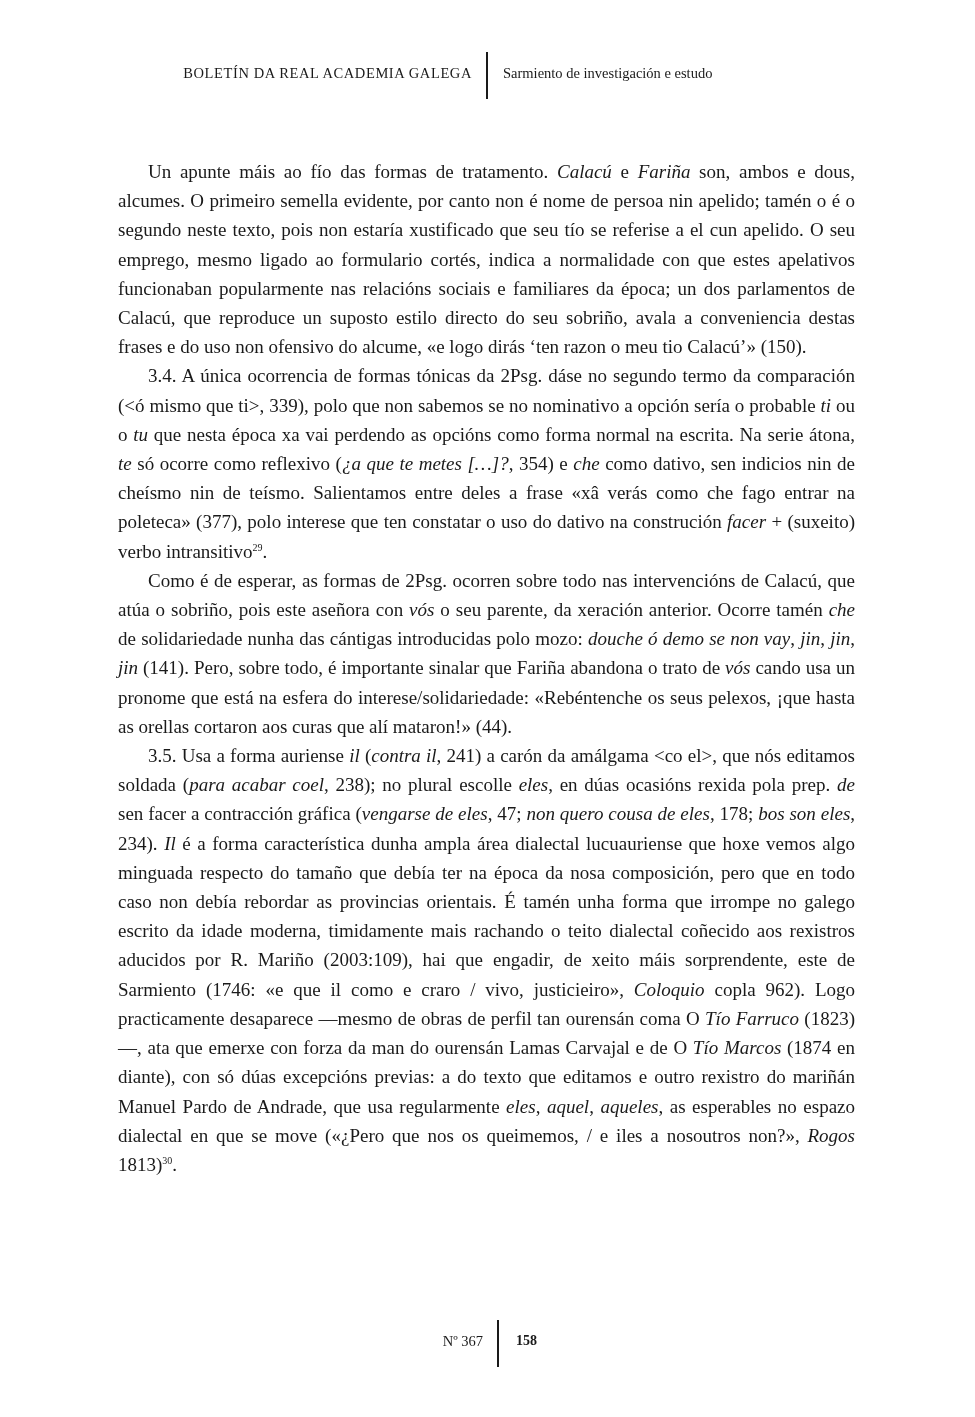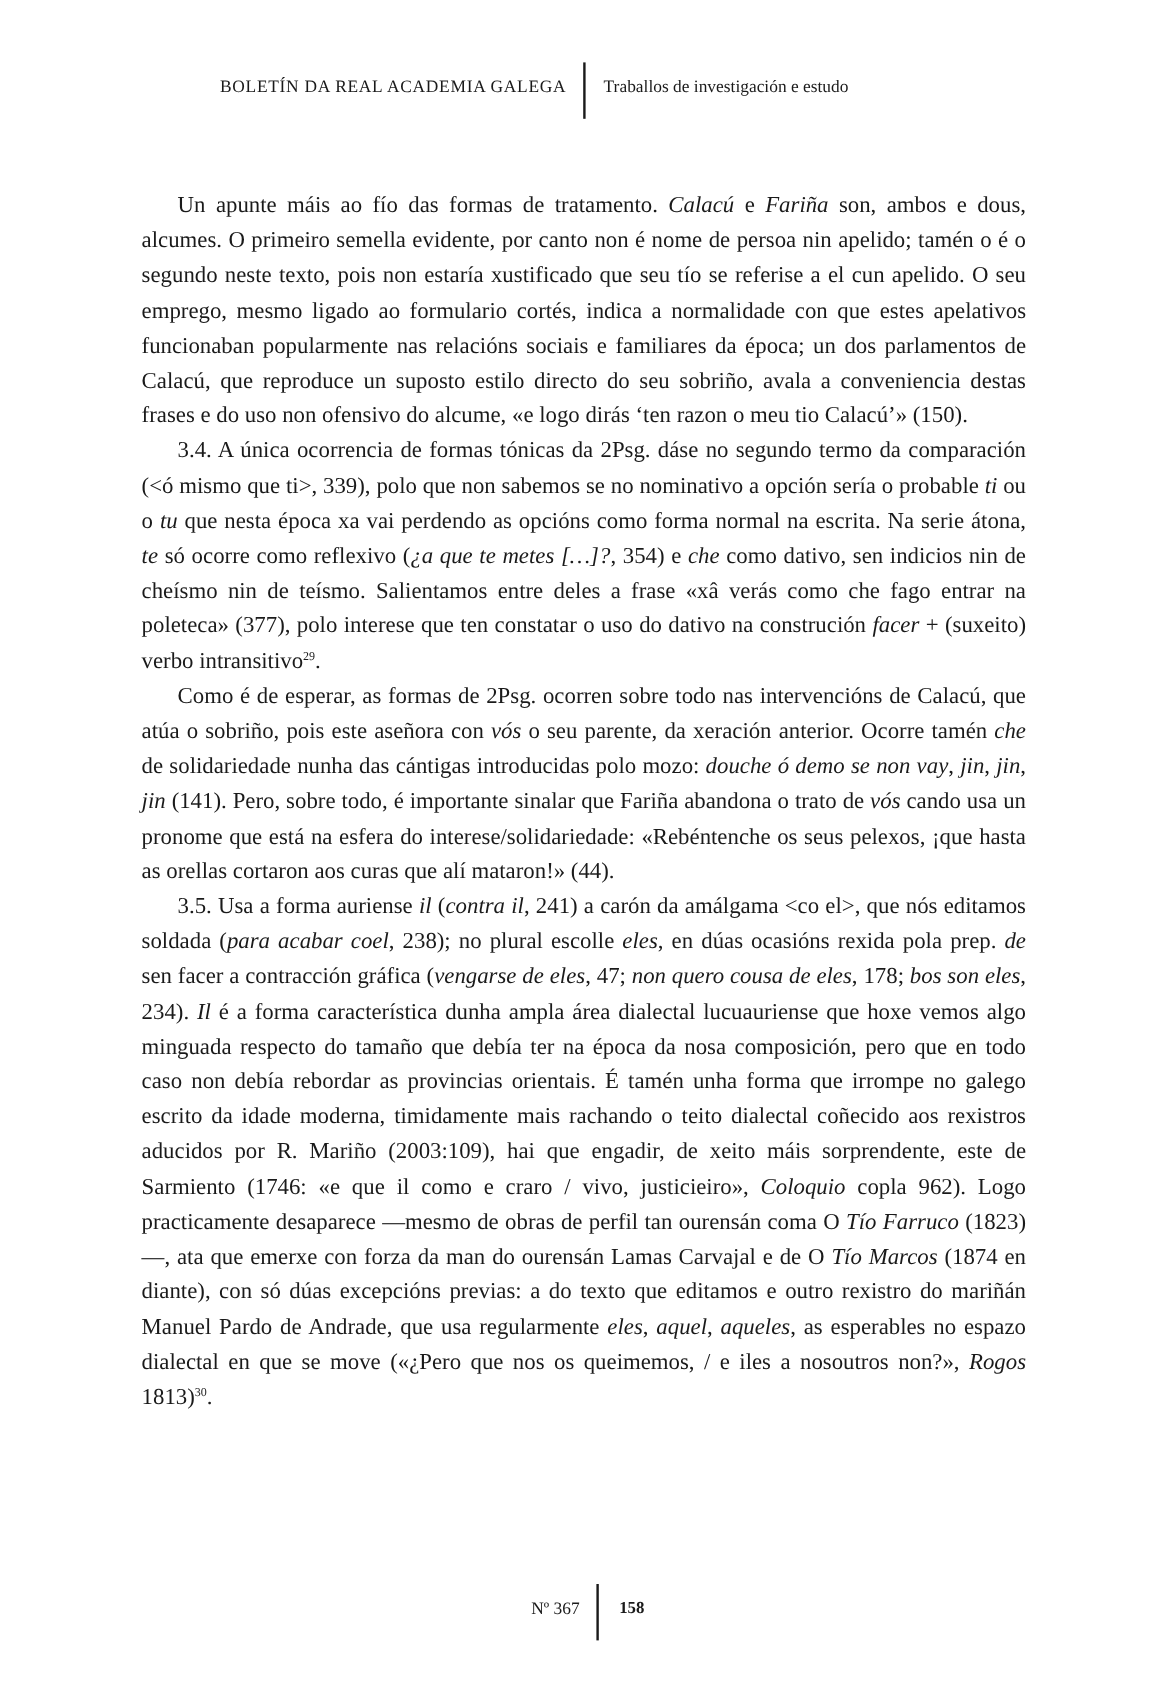--- a/index.html
+++ b/index.html
@@ -102,21 +102,21 @@
       font-weight: bold;
       white-space: nowrap;
     }
   </style>
 </head>
 <body>
 
 <div class="header">
   <span class="header-left">BOLETÍN DA REAL ACADEMIA GALEGA</span>
   <span class="header-sep"></span>
-  <span class="header-right">Traballos de investigación e estudo</span>
+  <span class="header-right">Sarmiento de investigación e estudo</span>
 </div>
 
 <div class="body-text" id="body-text">
     <p class="indent"><span>Un apunte máis ao fío das formas de tratamento. </span><em>Calacú</em><span> e </span><em>Fariña</em><span> son, ambos e dous, alcumes. O primeiro semella evidente, por canto non é nome de persoa nin apelido; tamén o é o segundo neste texto, pois non estaría xustificado que seu tío se referise a el cun apelido. O seu emprego, mesmo ligado ao formulario cortés, indica a normalidade con que estes apelativos funcionaban popularmente nas relacións sociais e familiares da época; un dos parlamentos de Calacú, que reproduce un suposto estilo directo do seu sobriño, avala a conveniencia destas frases e do uso non ofensivo do alcume, «e logo dirás ‘ten razon o meu tio Calacú’» (150).</span></p>
     <p class="indent"><span>3.4. A única ocorrencia de formas tónicas da 2Psg. dáse no segundo termo da com­paración (&lt;ó mismo que ti&gt;, 339), polo que non sabemos se no nominativo a opción sería o probable </span><em>ti</em><span> ou o </span><em>tu</em><span> que nesta época xa vai perdendo as opcións como forma nor­mal na escrita. Na serie átona, </span><em>te</em><span> só ocorre como reflexivo (</span><em>¿a que te metes […]?</em><span>, 354) e </span><em>che</em><span> como dativo, sen indicios nin de cheísmo nin de teísmo. Salientamos entre deles a frase «xâ verás como che fago entrar na poleteca» (377), polo interese que ten consta­tar o uso do dativo na construción </span><em>facer</em><span> + (suxeito) verbo intransitivo</span><sup class="fn">29</sup><span>.</span></p>
     <p class="indent"><span>Como é de esperar, as formas de 2Psg. ocorren sobre todo nas intervencións de Cala­cú, que atúa o sobriño, pois este aseñora con </span><em>vós</em><span> o seu parente, da xeración anterior. Ocorre tamén </span><em>che</em><span> de solidariedade nunha das cántigas introducidas polo mozo: </span><em>douche ó demo se non vay</em><span>, </span><em>jin</em><span>, </span><em>jin</em><span>, </span><em>jin</em><span> (141). Pero, sobre todo, é importante sinalar que Fariña abandona o trato de </span><em>vós</em><span> cando usa un pronome que está na esfera do interese/solidarie­dade: «Rebéntenche os seus pelexos, ¡que hasta as orellas cortaron aos curas que alí mataron!» (44).</span></p>
     <p class="indent"><span>3.5. Usa a forma auriense </span><em>il</em><span> (</span><em>contra il</em><span>, 241) a carón da amálgama &lt;co el&gt;, que nós editamos soldada (</span><em>para acabar coel</em><span>, 238); no plural escolle </span><em>eles</em><span>, en dúas ocasións rexida pola prep. </span><em>de</em><span> sen facer a contracción gráfica (</span><em>vengarse de eles</em><span>, 47; </span><em>non quero cousa de eles</em><span>, 178; </span><em>bos son eles</em><span>, 234). </span><em>Il</em><span> é a forma característica dunha ampla área dialectal lucuauriense que hoxe vemos algo minguada respecto do tamaño que debía ter na época da nosa com­posición, pero que en todo caso non debía rebordar as provincias orientais. É tamén unha forma que irrompe no galego escrito da idade moderna, timidamente mais rachan­do o teito dialectal coñecido aos rexistros aducidos por R. Mariño (2003:109), hai que engadir, de xeito máis sorprendente, este de Sarmiento (1746: «e que il como e craro / vivo, justicieiro», </span><em>Coloquio</em><span> copla 962). Logo practicamente desaparece —mesmo de obras de perfil tan ourensán coma O </span><em>Tío Farruco</em><span> (1823)—, ata que emerxe con forza da man do ourensán Lamas Carvajal e de O </span><em>Tío Marcos</em><span> (1874 en diante), con só dúas excepcións previas: a do texto que editamos e outro rexistro do mariñán Manuel Pardo de Andrade, que usa regularmente </span><em>eles</em><span>, </span><em>aquel</em><span>, </span><em>aqueles</em><span>, as esperables no espazo dialectal en que se move («¿Pero que nos os queimemos, / e iles a nosoutros non?», </span><em>Rogos</em><span> 1813)</span><sup class="fn">30</sup><span>.</span></p>
   </div>
 
 <div class="footer">

